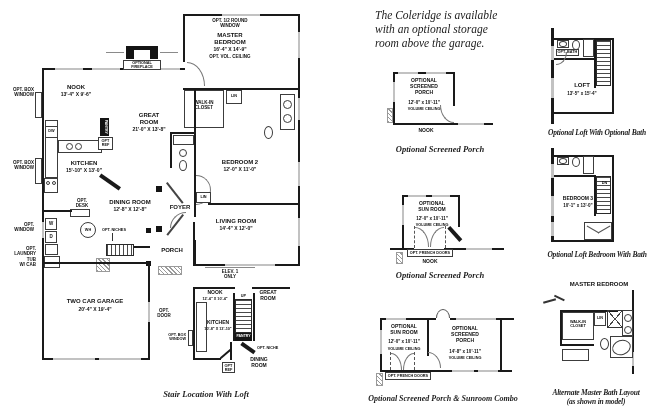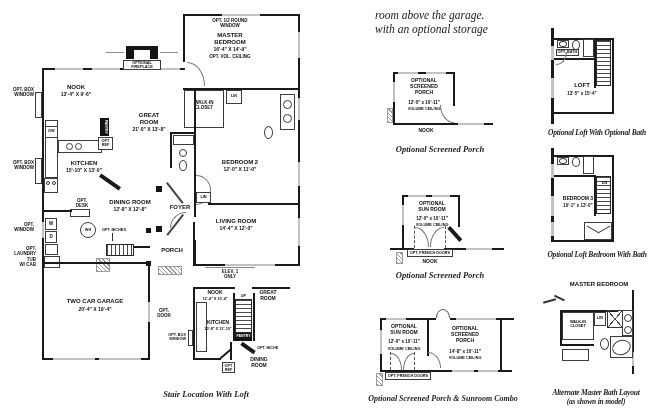--- a/index.html
+++ b/index.html
@@ -216,22 +216,23 @@
   <s class="f3 lt" style="left:257px;top:346px;width:26px">OPT. NICHE</s>
   <s class="f5" style="left:242px;top:357px;width:34px">DINING
 ROOM</s>
   <i class="h" style="left:193px;top:358px;width:28px"></i>
   <i style="left:219px;top:353px;width:13px;height:2px;background:#1a1a1a;transform:rotate(-40deg)"></i>
   <i class="v" style="left:230px;top:342px;height:18px"></i>
   <em class="cap" style="left:150px;top:389px;width:112px">Stair Location With Loft</em>
 </div>
 
 <div class="note">
+  <div>The Coleridge is available</div>
+  <div>with an optional storage</div>
   <div>room above the garage.</div>
-  <div>with an optional storage</div>
 </div>
 
 <div>
   <i class="h" style="left:393px;top:72px;width:62px"></i>
   <u class="win" style="left:398px;top:72px;width:20px"></u>
   <u class="win" style="left:426px;top:72px;width:20px"></u>
   <i class="v" style="left:393px;top:72px;height:53px"></i>
   <u class="winv" style="left:393px;top:82px;height:20px"></u>
   <i class="v" style="left:453px;top:72px;height:34px"></i>
   <i class="h" style="left:393px;top:123px;width:100px"></i>

